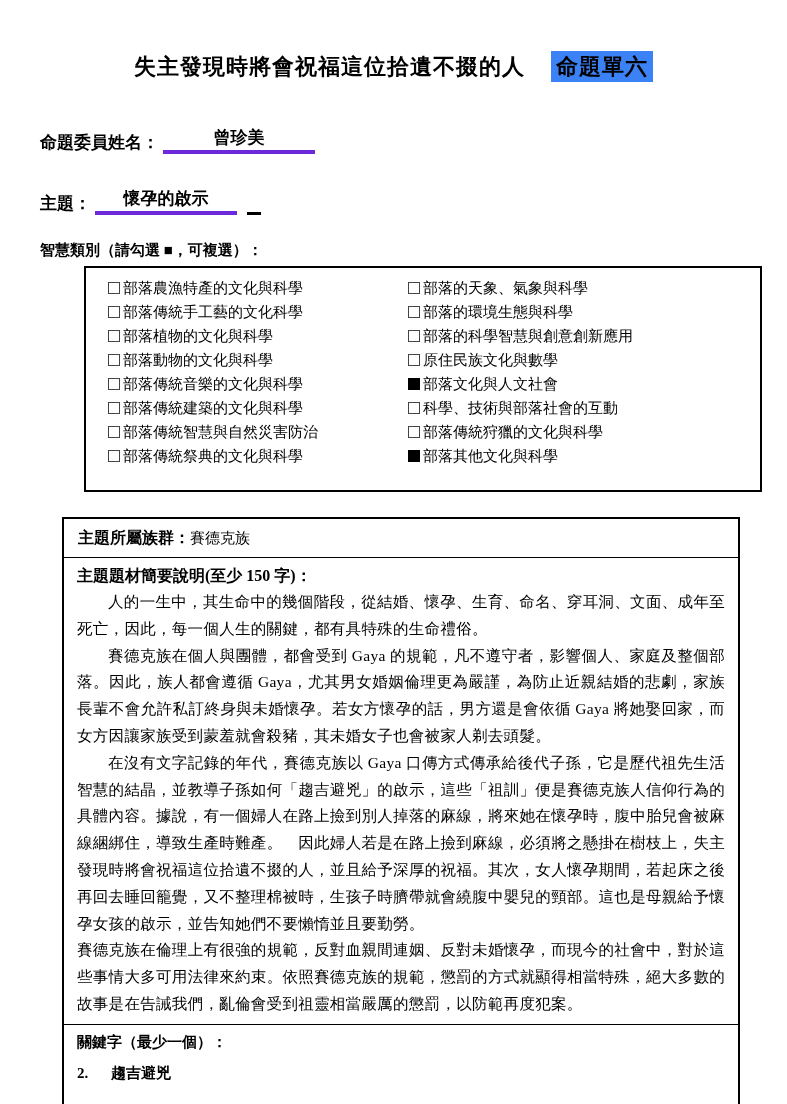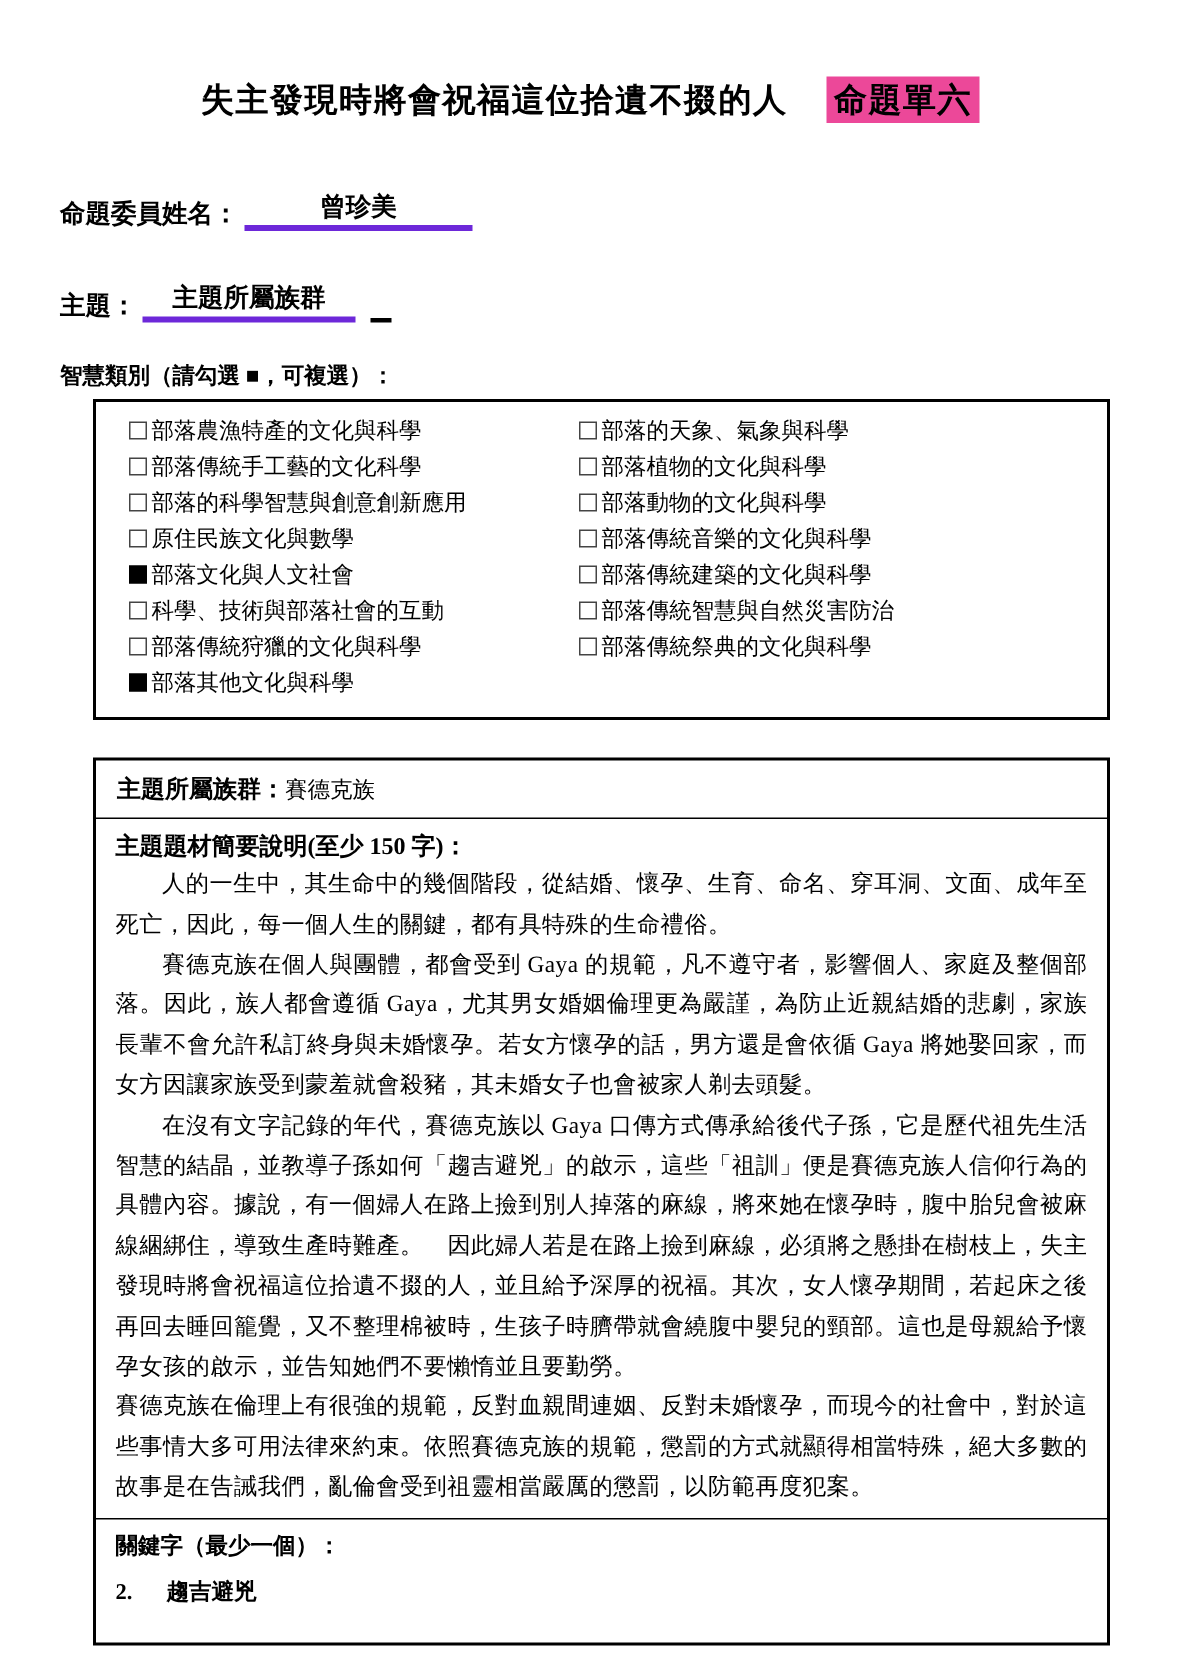--- a/index.html
+++ b/index.html
@@ -4,37 +4,37 @@
 <style>
   html,body{margin:0;padding:0;}
   body{
     width:787px;height:1104px;overflow:hidden;background:#ffffff;color:#000;
     font-family:"Liberation Serif","DejaVu Serif",serif;
   }
   .page{position:relative;width:787px;height:1104px;}
 
   
   .title{margin:0;padding-top:52px;text-align:center;font-size:22px;font-weight:bold;letter-spacing:1px;}
-  .title .hl{background:#ec4899;padding:3px 5px;margin-left:26px;}
+  .title .hl{background:#3b82f6;padding:3px 5px;margin-left:26px;}
 
   
   .field-row{margin-left:40px;font-size:17px;font-weight:bold;}
   .row-committee{margin-top:44px;}
   .row-topic{margin-top:33px;}
   .u-line{display:inline-block;border-bottom:4px solid #6d28d9;text-align:center;font-weight:bold;padding-bottom:1px;vertical-align:bottom;}
   .u-committee{width:152px;margin-left:4px;}
   .u-topic{width:142px;margin-left:4px;}
   .u-tail{display:inline-block;width:14px;border-bottom:3px solid #000;margin-left:10px;vertical-align:bottom;height:14px;}
 
   .cat-heading{margin-left:40px;margin-top:26px;font-size:15px;font-weight:bold;}
 
   
   .cat-table{
-    box-sizing:border-box;margin-left:62px;margin-top:6px;width:678px;
-    border:2px solid #000;padding:8px 8px 10px 22px;
+    box-sizing:border-box;margin-left:84px;margin-top:6px;width:678px;
+    border:2px solid #000;padding:8px 8px 22px 22px;
     display:grid;grid-template-columns:300px 1fr;
   }
   .cat-cell{font-size:15px;line-height:24px;white-space:nowrap;}
   .cb{
     display:inline-block;width:12px;height:12px;border:1.5px solid #444;
     margin-right:3px;vertical-align:-1px;background:#fff;box-sizing:border-box;
   }
   .cb.checked{background:#000;border-color:#000;}
 
   
@@ -62,29 +62,30 @@
 
 <div class="page">
 
   <h1 class="title"><span>失主發現時將會祝福這位拾遺不掇的人</span><span class="hl">命題單六</span></h1>
 
   <div class="field-row row-committee">
     <span>命題委員姓名：</span><span class="u-line u-committee">曾珍美</span>
   </div>
 
   <div class="field-row row-topic">
-    <span>主題：</span><span class="u-line u-topic">主題所屬族群</span><span class="u-tail"></span>
+    <span>主題：</span><span class="u-line u-topic">懷孕的啟示</span><span class="u-tail"></span>
   </div>
 
   <div class="cat-heading">智慧類別（請勾選 ■，可複選）：</div>
 
   <div class="cat-table">
     <div class="cat-cell"><span class="cb"></span><span>部落農漁特產的文化與科學</span></div>
     <div class="cat-cell"><span class="cb"></span><span>部落的天象、氣象與科學</span></div>
     <div class="cat-cell"><span class="cb"></span><span>部落傳統手工藝的文化科學</span></div>
+    <div class="cat-cell"><span class="cb"></span><span>部落的環境生態與科學</span></div>
     <div class="cat-cell"><span class="cb"></span><span>部落植物的文化與科學</span></div>
     <div class="cat-cell"><span class="cb"></span><span>部落的科學智慧與創意創新應用</span></div>
     <div class="cat-cell"><span class="cb"></span><span>部落動物的文化與科學</span></div>
     <div class="cat-cell"><span class="cb"></span><span>原住民族文化與數學</span></div>
     <div class="cat-cell"><span class="cb"></span><span>部落傳統音樂的文化與科學</span></div>
     <div class="cat-cell"><span class="cb checked"></span><span>部落文化與人文社會</span></div>
     <div class="cat-cell"><span class="cb"></span><span>部落傳統建築的文化與科學</span></div>
     <div class="cat-cell"><span class="cb"></span><span>科學、技術與部落社會的互動</span></div>
     <div class="cat-cell"><span class="cb"></span><span>部落傳統智慧與自然災害防治</span></div>
     <div class="cat-cell"><span class="cb"></span><span>部落傳統狩獵的文化與科學</span></div>

